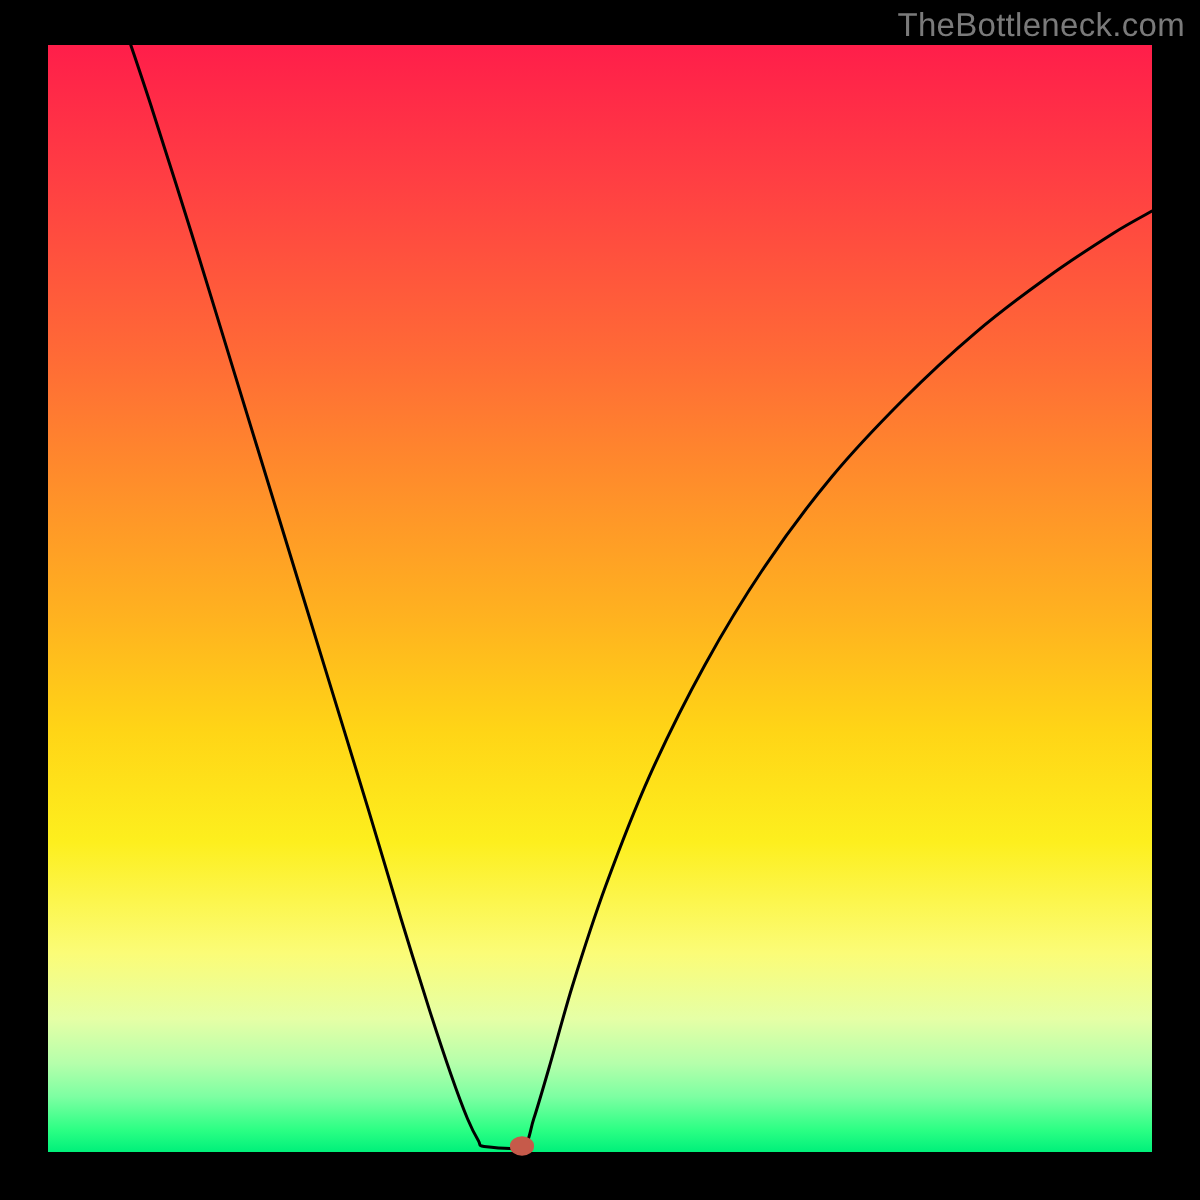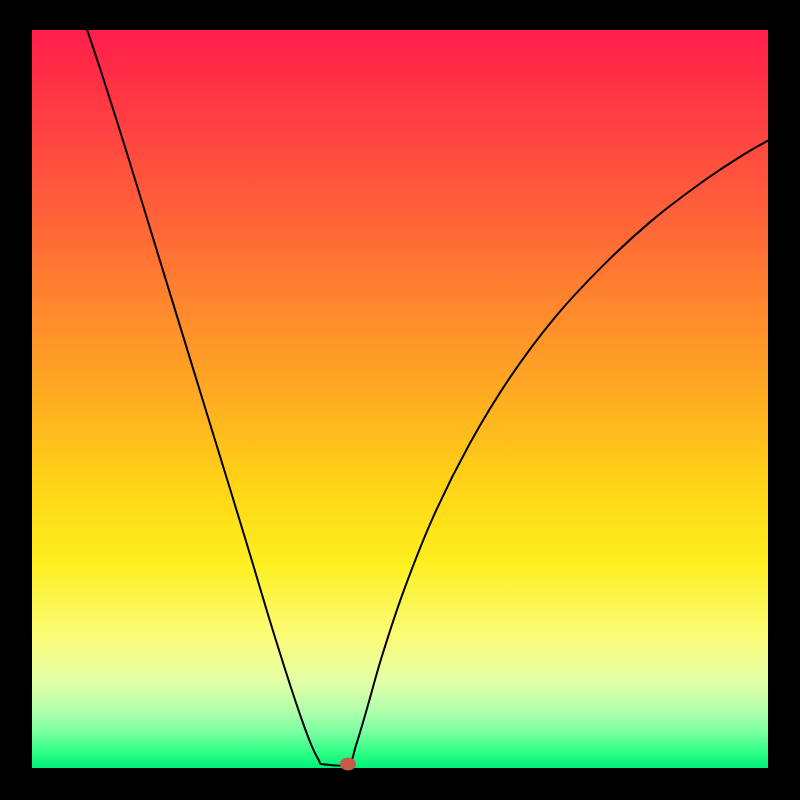--- a/index.html
+++ b/index.html
@@ -65,20 +65,21 @@
     height: 13px;
     border-radius: 8px / 6px;
     background: #c65a4a;
     transform: translate(-50%, -50%);
   }
 </style>
 </head>
 <body>
 
 <div class="frame">
+  <div class="watermark">TheBottleneck.com</div>
 
   <div class="plot-area">
     <svg class="curve" viewBox="0 0 736 738" preserveAspectRatio="none">
       <path id="curve-path" fill="none" stroke="#000000" stroke-width="2" stroke-linejoin="round" stroke-linecap="round" d="M 55.20 0.00 C 57.29 6.27, 64.19 26.51, 69.92 44.28 C 75.65 62.05, 87.86 100.37, 95.68 125.46 C 103.50 150.55, 116.78 194.22, 125.12 221.40 C 133.46 248.58, 146.22 290.16, 154.56 317.34 C 162.90 344.52, 175.66 386.10, 184.00 413.28 C 192.34 440.46, 206.14 485.17, 213.44 509.22 C 220.74 533.27, 229.79 564.20, 235.52 583.02 C 241.25 601.84, 249.23 627.42, 253.92 642.06 C 258.61 656.70, 264.99 675.88, 268.64 686.34 C 272.29 696.80, 277.07 709.59, 279.68 715.86 C 282.29 722.13, 285.48 728.01, 287.04 730.62 C 288.60 733.23, 286.55 733.79, 290.72 734.31 C 294.89 734.83, 311.79 736.92, 316.48 734.31 C 321.17 731.70, 321.23 723.70, 323.84 715.86 C 326.45 708.02, 331.23 691.51, 334.88 678.96 C 338.53 666.41, 344.39 644.03, 349.60 627.30 C 354.81 610.57, 364.38 580.74, 371.68 560.88 C 378.98 541.02, 391.74 507.99, 401.12 487.08 C 410.50 466.17, 426.97 433.14, 437.92 413.28 C 448.87 393.42, 466.41 364.63, 478.40 346.86 C 490.39 329.09, 509.53 303.50, 522.56 287.82 C 535.59 272.14, 556.85 249.75, 570.40 236.16 C 583.95 222.57, 604.69 203.38, 618.24 191.88 C 631.79 180.38, 653.05 164.39, 666.08 154.98 C 679.11 145.57, 700.33 131.73, 710.24 125.46 C 720.15 119.19, 732.35 112.79, 736.00 110.70"></path>
     </svg>
     <div id="marker" class="marker" style="left: 316.48px; top: 734.31px; background: rgb(198, 90, 74);"></div>
   </div>
 </div>
 
 </body></html>

